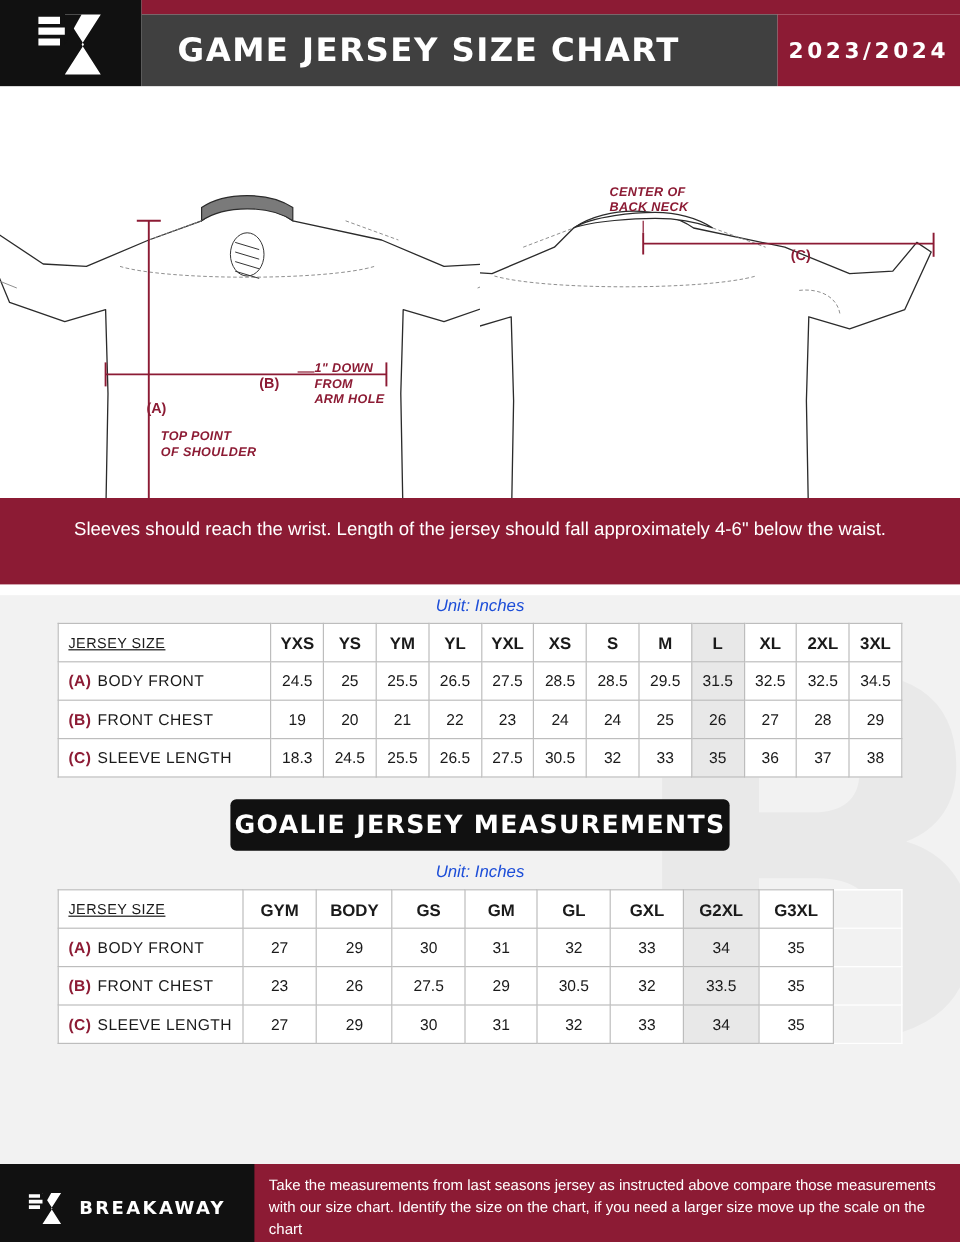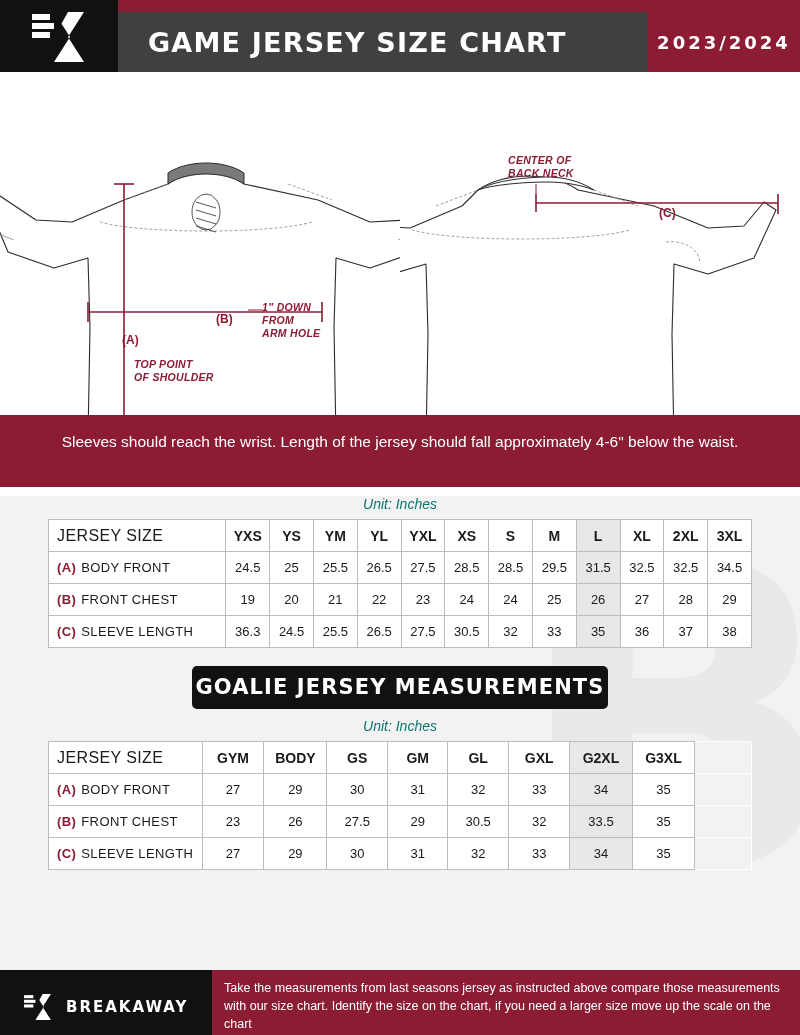--- a/index.html
+++ b/index.html
@@ -134,21 +134,21 @@
     letter-spacing: 1.1px;
     padding: 9px 0 10px;
     border-radius: 5px;
     font-family: "DejaVu Sans", sans-serif;
   }
   .unit {
     position: relative;
     text-align: center;
     font-style: italic;
     font-size: 14px;
-    color: #0f766e;
+    color: #1d4ed8;
     margin: 9px 0 7px;
   }
   table {
     position: relative;
     border-collapse: collapse;
     background: #ffffff;
     margin: 0 auto;
     font-size: 13px;
     color: #1a1a1a;
   }
@@ -171,21 +171,21 @@
   .tbl-goalie td.rowhead {
     width: 166px;
     text-align: left;
     padding-left: 8px;
     letter-spacing: 0.4px;
   }
   .tbl-goalie td.datacell { width: 67px; }
   .tbl-goalie td.blank { width: 67px; border-color: #ffffff; background: #f2f2f2; }
   .tbl-goalie td.blank-hdr { border-color: #ffffff; background: #f2f2f2; }
   .colhead { font-weight: bold; font-size: 14px; }
-  .sizehead { font-size: 16px; letter-spacing: 0.5px; }
+  .sizehead { font-size: 12px; letter-spacing: 0.5px; text-decoration: underline; }
   .key {
     color: #8c1b34;
     font-weight: bold;
     margin-right: 5px;
   }
   .hl { background: #e8e8e8; }
 
   
   .footer {
     display: flex;
@@ -364,21 +364,21 @@
         <td class="datacell hl">26</td>
         <td class="datacell">27</td>
         <td class="datacell">28</td>
         <td class="datacell">29</td>
       </tr>
 
       <tr>
         <td class="rowhead">
           <span class="key">(C)</span><span>SLEEVE LENGTH</span>
         </td>
-        <td class="datacell">36.3</td>
+        <td class="datacell">18.3</td>
         <td class="datacell">24.5</td>
         <td class="datacell">25.5</td>
         <td class="datacell">26.5</td>
         <td class="datacell">27.5</td>
         <td class="datacell">30.5</td>
         <td class="datacell">32</td>
         <td class="datacell">33</td>
         <td class="datacell hl">35</td>
         <td class="datacell">36</td>
         <td class="datacell">37</td>

